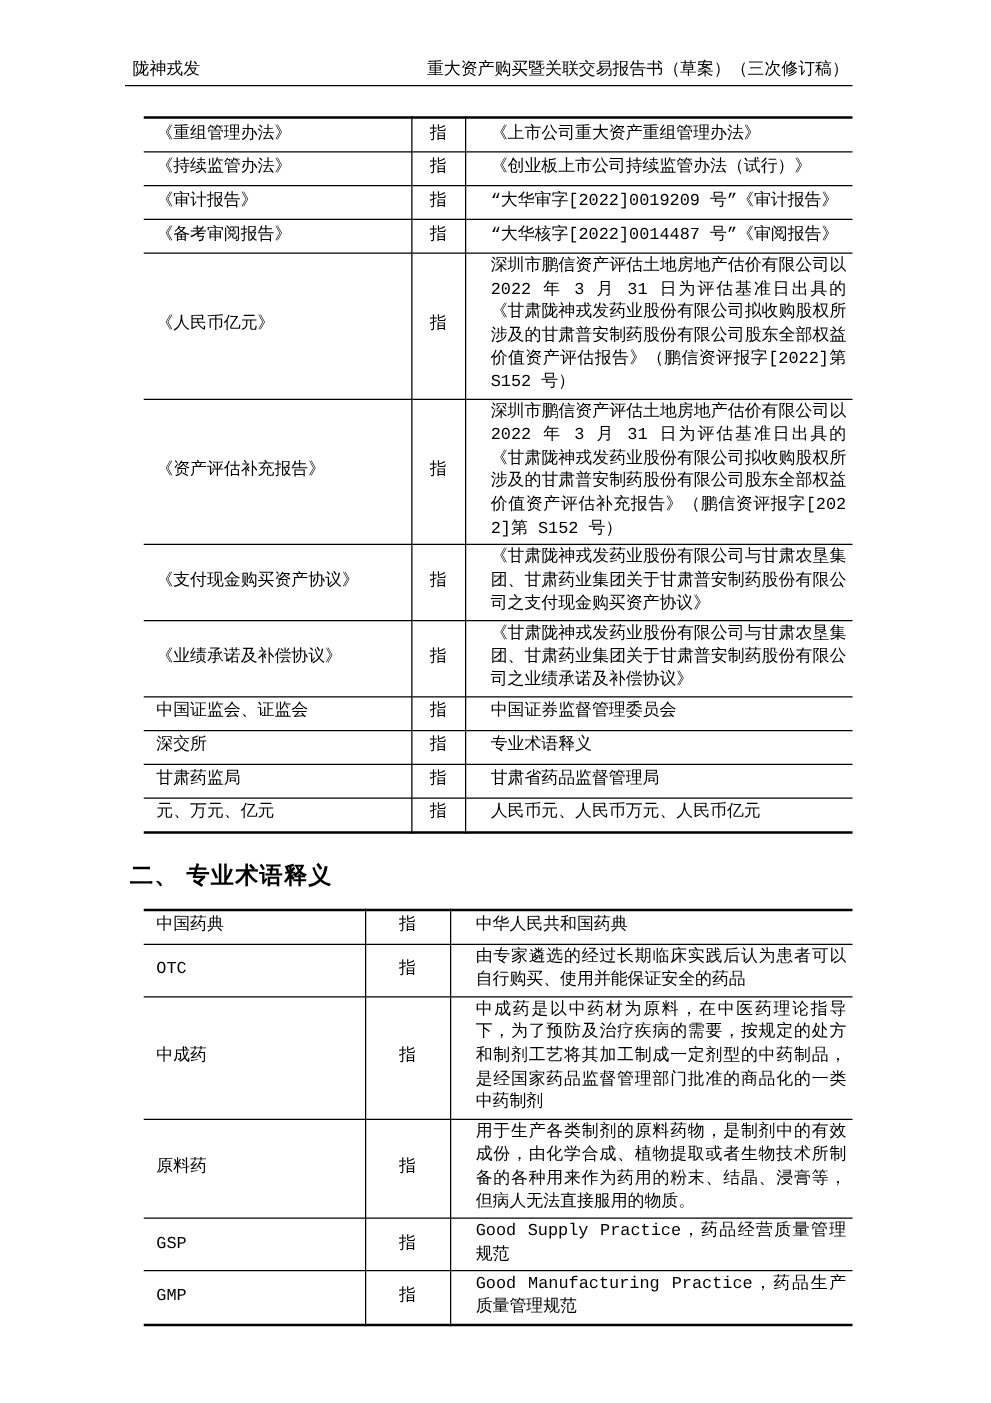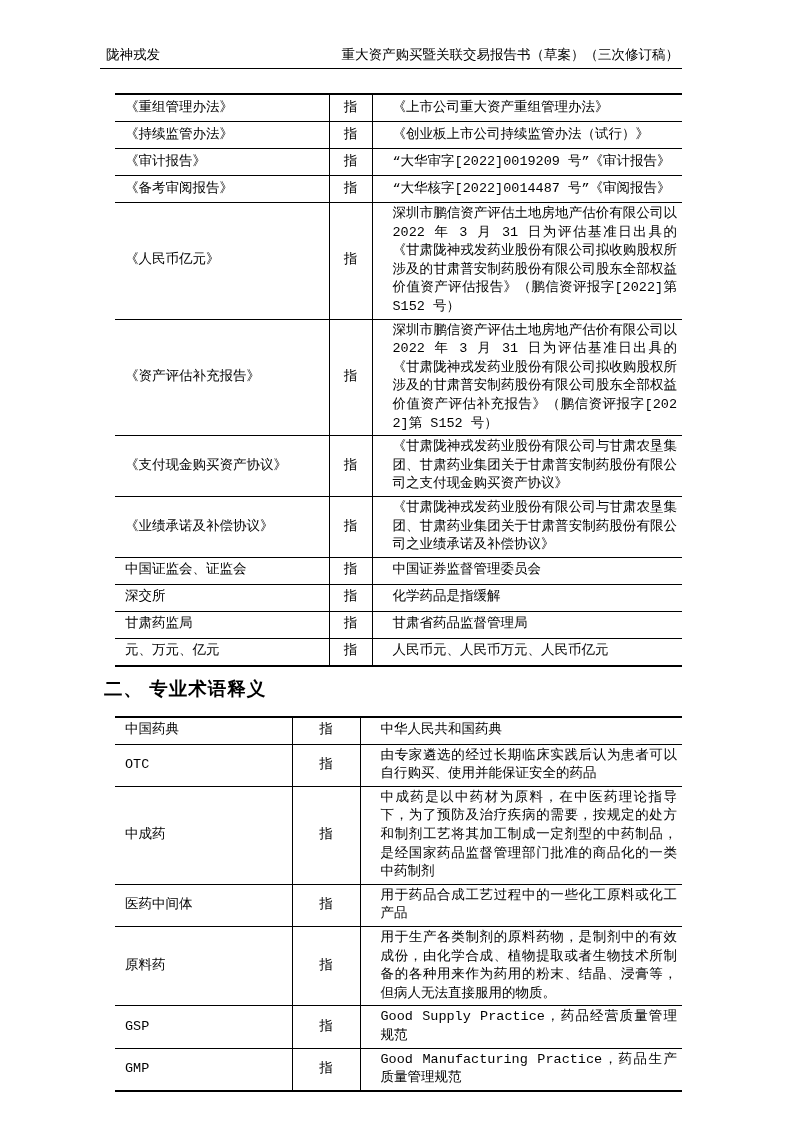--- a/index.html
+++ b/index.html
@@ -55,21 +55,21 @@
     text-align: center;
   }
   td.c-def {
     padding-left: 20px;
     padding-right: 5px;
     text-align: justify;
   }
   table.defs tr td { height: 22px; }
   
   .sect {
-    margin: 9px 0 0 4px;
+    margin: 20px 0 0 4px;
     font-family: "Liberation Sans", sans-serif;
     font-weight: bold;
     font-size: 18.5px;
     letter-spacing: 1px;
   }
 </style>
 </head>
 <body>
 
 <div class="page">
@@ -127,21 +127,21 @@
           <td class="c-def">《甘肃陇神戎发药业股份有限公司与甘肃农垦集团、甘肃药业集团关于甘肃普安制药股份有限公司之业绩承诺及补偿协议》</td>
         </tr>
         <tr>
           <td class="c-term">中国证监会、证监会</td>
           <td class="c-mid">指</td>
           <td class="c-def">中国证券监督管理委员会</td>
         </tr>
         <tr>
           <td class="c-term">深交所</td>
           <td class="c-mid">指</td>
-          <td class="c-def">化学药品是指缓解</td>
+          <td class="c-def">专业术语释义</td>
         </tr>
         <tr>
           <td class="c-term">甘肃药监局</td>
           <td class="c-mid">指</td>
           <td class="c-def">甘肃省药品监督管理局</td>
         </tr>
         <tr>
           <td class="c-term">元、万元、亿元</td>
           <td class="c-mid">指</td>
           <td class="c-def">人民币元、人民币万元、人民币亿元</td>
@@ -167,25 +167,20 @@
           <td class="c-term">OTC</td>
           <td class="c-mid">指</td>
           <td class="c-def">由专家遴选的经过长期临床实践后认为患者可以自行购买、使用并能保证安全的药品</td>
         </tr>
         <tr>
           <td class="c-term">中成药</td>
           <td class="c-mid">指</td>
           <td class="c-def">中成药是以中药材为原料，在中医药理论指导下，为了预防及治疗疾病的需要，按规定的处方和制剂工艺将其加工制成一定剂型的中药制品，是经国家药品监督管理部门批准的商品化的一类中药制剂</td>
         </tr>
         <tr>
-          <td class="c-term">医药中间体</td>
-          <td class="c-mid">指</td>
-          <td class="c-def">用于药品合成工艺过程中的一些化工原料或化工产品</td>
-        </tr>
-        <tr>
           <td class="c-term">原料药</td>
           <td class="c-mid">指</td>
           <td class="c-def">用于生产各类制剂的原料药物，是制剂中的有效成份，由化学合成、植物提取或者生物技术所制备的各种用来作为药用的粉末、结晶、浸膏等，但病人无法直接服用的物质。</td>
         </tr>
         <tr>
           <td class="c-term">GSP</td>
           <td class="c-mid">指</td>
           <td class="c-def">Good Supply Practice，药品经营质量管理规范</td>
         </tr>
         <tr>

